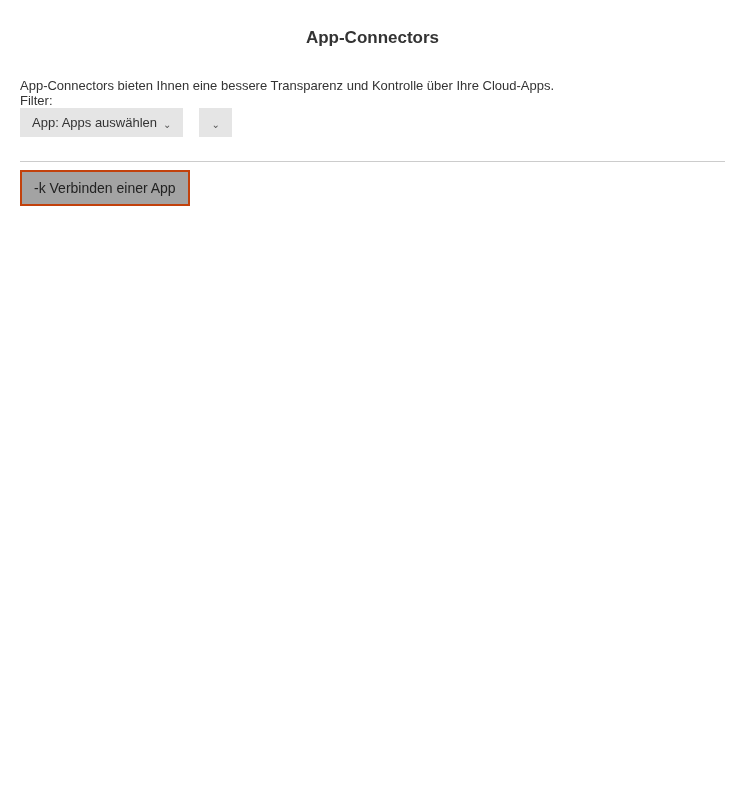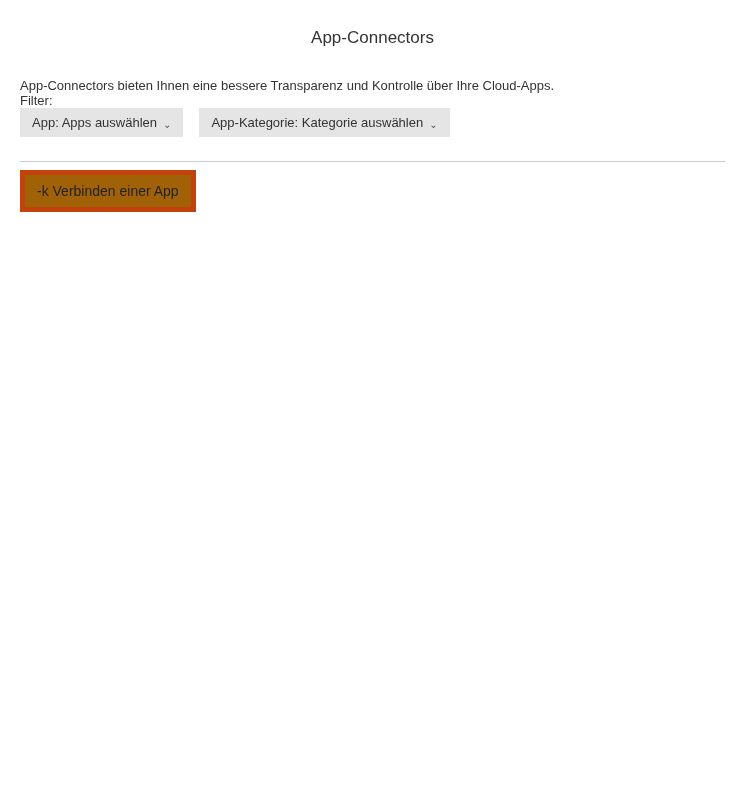--- a/index.html
+++ b/index.html
@@ -6,40 +6,40 @@
   body {
     margin: 0;
     padding: 0;
     font-family: "Segoe UI", Arial, sans-serif;
     font-size: 13px;
     color: #333;
     background: #fff;
     width: 745px;
   }
   .page { padding: 10px 20px 20px 20px; position: relative; }
-  .title { text-align: center; font-size: 17px; font-weight: 400; margin: 18px 0 30px 0; color: #333; }
+  .title { text-align: center; font-size: 17px; font-weight: 700; margin: 18px 0 30px 0; color: #333; }
   .subtitle { font-size: 13px; color: #333; }
   .filters-label { font-size: 13px; }
   .filters-row { display: flex; gap: 16px; margin-bottom: 24px; }
   .filter-btn {
     background: #e5e5e5;
     border: none;
     padding: 7px 12px;
     font-size: 13px;
     color: #333;
     cursor: pointer;
     display: inline-flex;
     align-items: flex-end;
     gap: 6px;
   }
   .chev-down { font-size: 10px; color: #555; }
   .divider { border: none; border-top: 1px solid #ccc; margin: 0; }
   .connect-btn {
-    background: #a16207;
-    border: 5px solid #c2410c;
+    background: #a3a3a3;
+    border: 2px solid #c2410c;
     padding: 8px 12px;
     font-size: 14px;
     color: #222;
     cursor: pointer;
     margin-top: 0;
   }
   .btn-wrap { margin-top: 8px; }
   
   .dropdown {
     position: absolute;
@@ -124,21 +124,20 @@
   <h1 class="title">App-Connectors</h1>
   <div class="subtitle">App-Connectors bieten Ihnen eine bessere Transparenz und Kontrolle über Ihre Cloud-Apps.</div>
 
   <div class="filters-label">Filter:</div>
   <div class="filters-row">
     <button class="filter-btn">
       <span>App: Apps auswählen</span>
       <span class="chev-down">⌄</span>
     </button>
     <button class="filter-btn">
-      <span>App-Kategorie: Kategorie auswählen</span>
       <span class="chev-down">⌄</span>
     </button>
   </div>
 
   <hr class="divider">
 
   <div class="btn-wrap">
     <button class="connect-btn">-k Verbinden einer App</button>
   </div>
 

